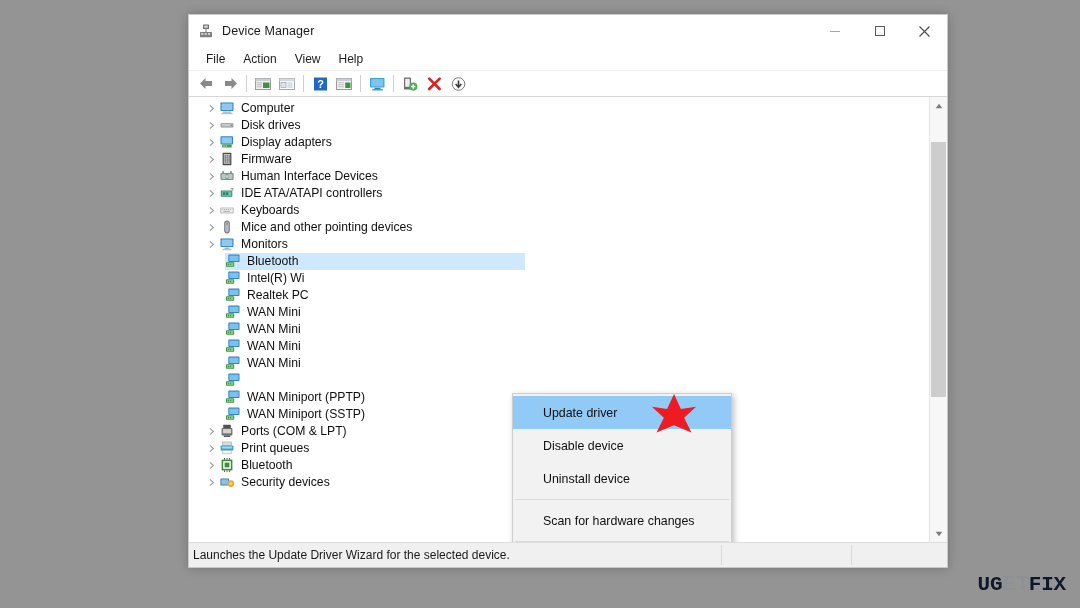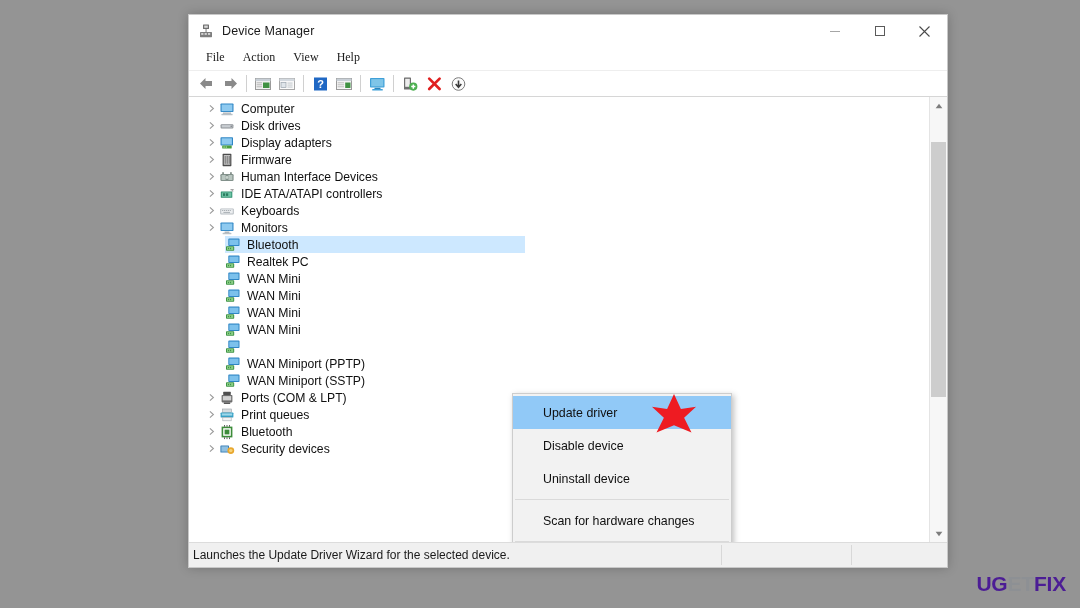--- a/index.html
+++ b/index.html
@@ -65,24 +65,24 @@
     align-items: center;
     justify-content: center;
   }
   .caption-btn svg { display:block; }
 
   
   #menubar {
     height: 23px;
     background: #ffffff;
     display: flex;
+    align-items: center;
     padding-left: 8px;
     flex: 0 0 auto;
     border-bottom: 1px solid #eeeeee;
-    font-family: Liberation Serif, serif;
   }
   .menu-item {
     font-size: 12px;
     color: #202020;
     padding: 2px 9px;
     line-height: 16px;
   }
 
   
   #toolbar {
@@ -120,21 +120,20 @@
   }
   #tree {
     flex: 1 1 auto;
     position: relative;
     padding-top: 3px;
     overflow: hidden;
   }
   .row {
     height: 17px;
     display: flex;
-    align-items: center;
     position: relative;
     white-space: nowrap;
   }
   .row.selected .rowhl {
     position: absolute;
     left: 36px;
     top: 0;
     height: 17px;
     width: 300px;
     background: #cde8ff;
@@ -264,21 +263,21 @@
   
   #watermark {
     position: absolute;
     right: 14px;
     bottom: 12px;
     font-size: 21px;
     font-weight: bold;
     letter-spacing: -0.2px;
     z-index: 80;
   }
-  .wm-blue { color: #4c1d95; }
+  .wm-blue { color: #0f172a; font-family: Liberation Mono, monospace; }
   .wm-gray { color: #8d9094; }
 </style>
 </head>
 <body>
 
 <div id="window">
 
   <div id="titlebar">
     <span id="title-icon">
       <svg width="16" height="16" viewBox="0 0 16 16">
@@ -531,20 +530,36 @@
         </div>
         <div class="row">
           <div style="width: 14px; flex: 0 0 auto;"></div>
           <div class="twisty">
             <svg width="9" height="9" viewBox="0 0 9 9">
               <path d="M2.9 1.4 L6.4 4.5 L2.9 7.6" fill="none" stroke="#9a9a9a" stroke-width="1.1"></path>
             </svg>
           </div>
           <div class="row-icon">
             <svg width="16" height="16" viewBox="0 0 16 16">
+              <rect x="5.2" y="1.6" width="5.6" height="12.8" rx="2.8" fill="#6f767c"></rect>
+              <rect x="6.2" y="2.6" width="3.6" height="10.8" rx="1.8" fill="#b4bbc1"></rect>
+              <rect x="7.6" y="3.6" width="0.9" height="2.6" rx="0.4" fill="#6f767c"></rect>
+            </svg>
+          </div>
+          <div class="row-label">Mice and other pointing devices</div>
+        </div>
+        <div class="row">
+          <div style="width: 14px; flex: 0 0 auto;"></div>
+          <div class="twisty">
+            <svg width="9" height="9" viewBox="0 0 9 9">
+              <path d="M2.9 1.4 L6.4 4.5 L2.9 7.6" fill="none" stroke="#9a9a9a" stroke-width="1.1"></path>
+            </svg>
+          </div>
+          <div class="row-icon">
+            <svg width="16" height="16" viewBox="0 0 16 16">
               <rect x="1.5" y="2.5" width="13" height="8.6" rx="0.8" fill="#2f86c5"></rect>
               <rect x="2.6" y="3.5" width="10.8" height="6.6" fill="#8ecaf0"></rect>
               <rect x="5.6" y="11.6" width="4.8" height="1.2" fill="#9aa3a9"></rect>
               <rect x="3.6" y="12.8" width="8.8" height="1.4" rx="0.5" fill="#b8c0c6"></rect>
             </svg>
           </div>
           <div class="row-label">Monitors</div>
         </div>
         <div class="row selected">
           <div class="rowhl"></div>
@@ -553,20 +568,34 @@
             <svg width="16" height="16" viewBox="0 0 16 16">
               <rect x="3.3" y="1.6" width="11.2" height="7.4" rx="0.8" fill="#2f86c5"></rect>
               <rect x="4.3" y="2.6" width="9.2" height="5.4" fill="#7cc1ec"></rect>
               <rect x="1" y="9.2" width="8.2" height="4.6" rx="0.7" fill="#3f9446"></rect>
               <rect x="2" y="10.1" width="6.2" height="2.8" fill="#8dcf87"></rect>
               <rect x="3" y="10.8" width="1.1" height="1.4" fill="#3f9446"></rect>
               <rect x="5" y="10.8" width="1.1" height="1.4" fill="#3f9446"></rect>
             </svg>
           </div>
           <div class="row-label">Bluetooth</div>
+        </div>
+        <div class="row">
+          <div style="width: 36px; flex: 0 0 auto;"></div>
+          <div class="row-icon">
+            <svg width="16" height="16" viewBox="0 0 16 16">
+              <rect x="3.3" y="1.6" width="11.2" height="7.4" rx="0.8" fill="#2f86c5"></rect>
+              <rect x="4.3" y="2.6" width="9.2" height="5.4" fill="#7cc1ec"></rect>
+              <rect x="1" y="9.2" width="8.2" height="4.6" rx="0.7" fill="#3f9446"></rect>
+              <rect x="2" y="10.1" width="6.2" height="2.8" fill="#8dcf87"></rect>
+              <rect x="3" y="10.8" width="1.1" height="1.4" fill="#3f9446"></rect>
+              <rect x="5" y="10.8" width="1.1" height="1.4" fill="#3f9446"></rect>
+            </svg>
+          </div>
+          <div class="row-label">Intel(R) Wi</div>
         </div>
         <div class="row">
           <div style="width: 36px; flex: 0 0 auto;"></div>
           <div class="row-icon">
             <svg width="16" height="16" viewBox="0 0 16 16">
               <rect x="3.3" y="1.6" width="11.2" height="7.4" rx="0.8" fill="#2f86c5"></rect>
               <rect x="4.3" y="2.6" width="9.2" height="5.4" fill="#7cc1ec"></rect>
               <rect x="1" y="9.2" width="8.2" height="4.6" rx="0.7" fill="#3f9446"></rect>
               <rect x="2" y="10.1" width="6.2" height="2.8" fill="#8dcf87"></rect>
               <rect x="3" y="10.8" width="1.1" height="1.4" fill="#3f9446"></rect>

